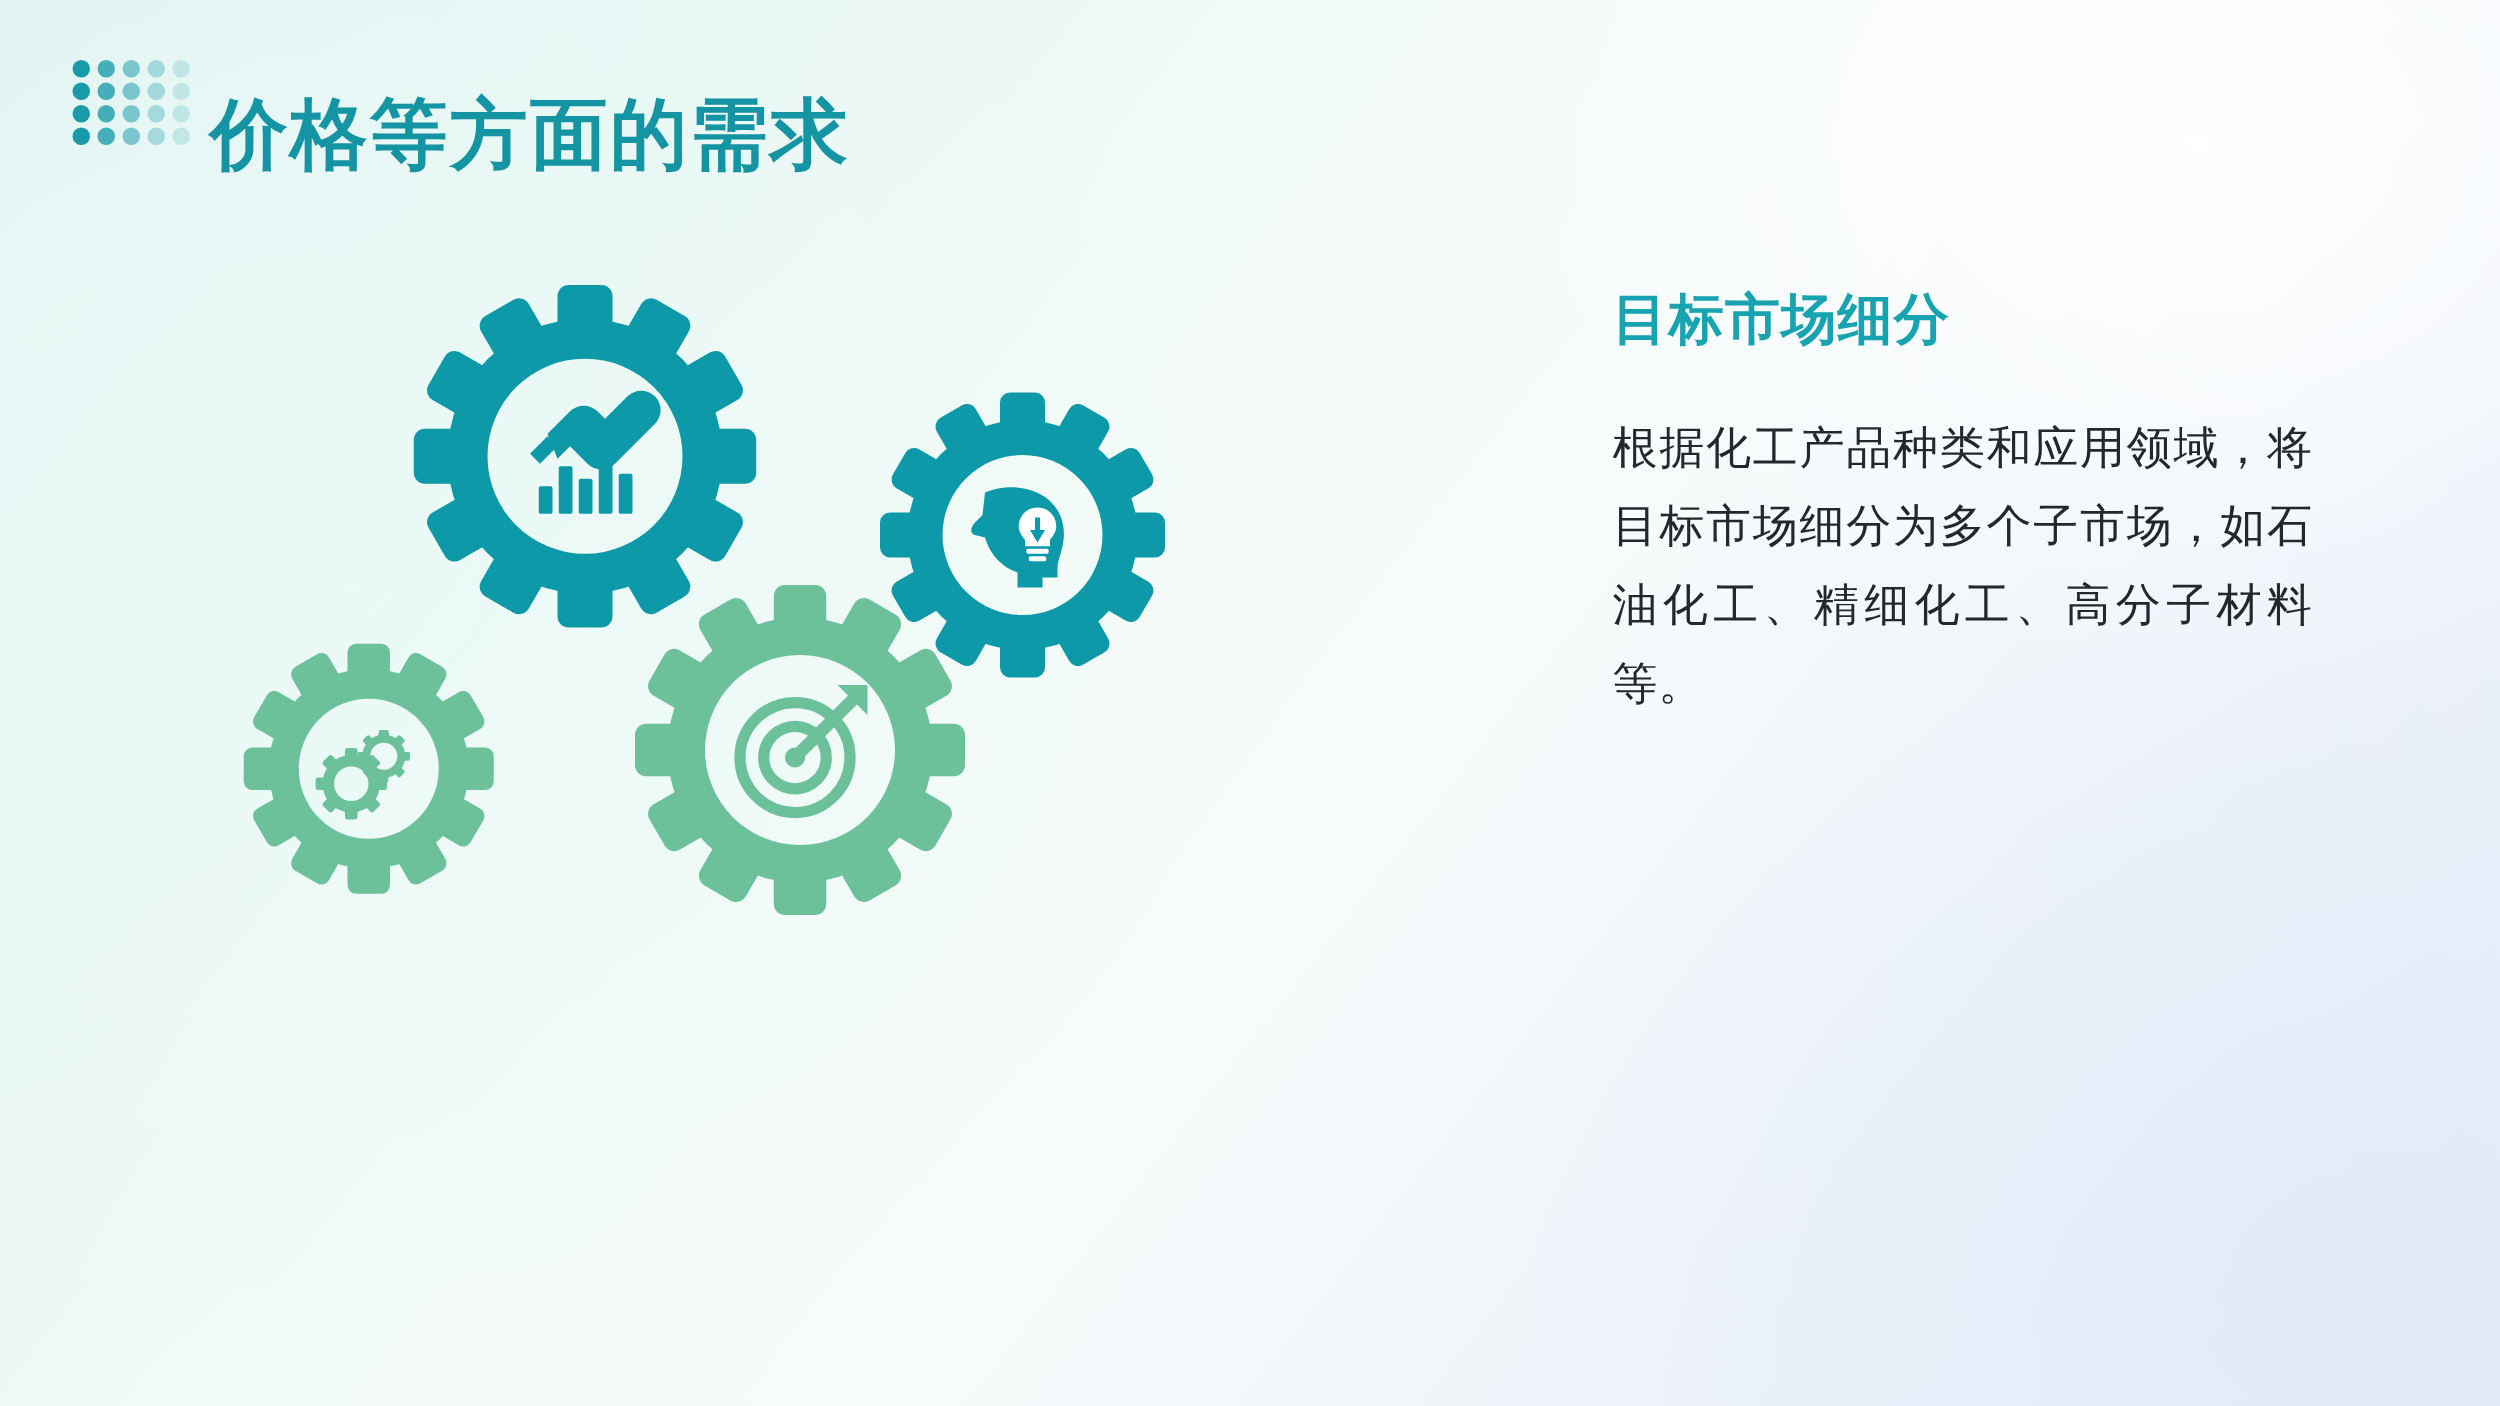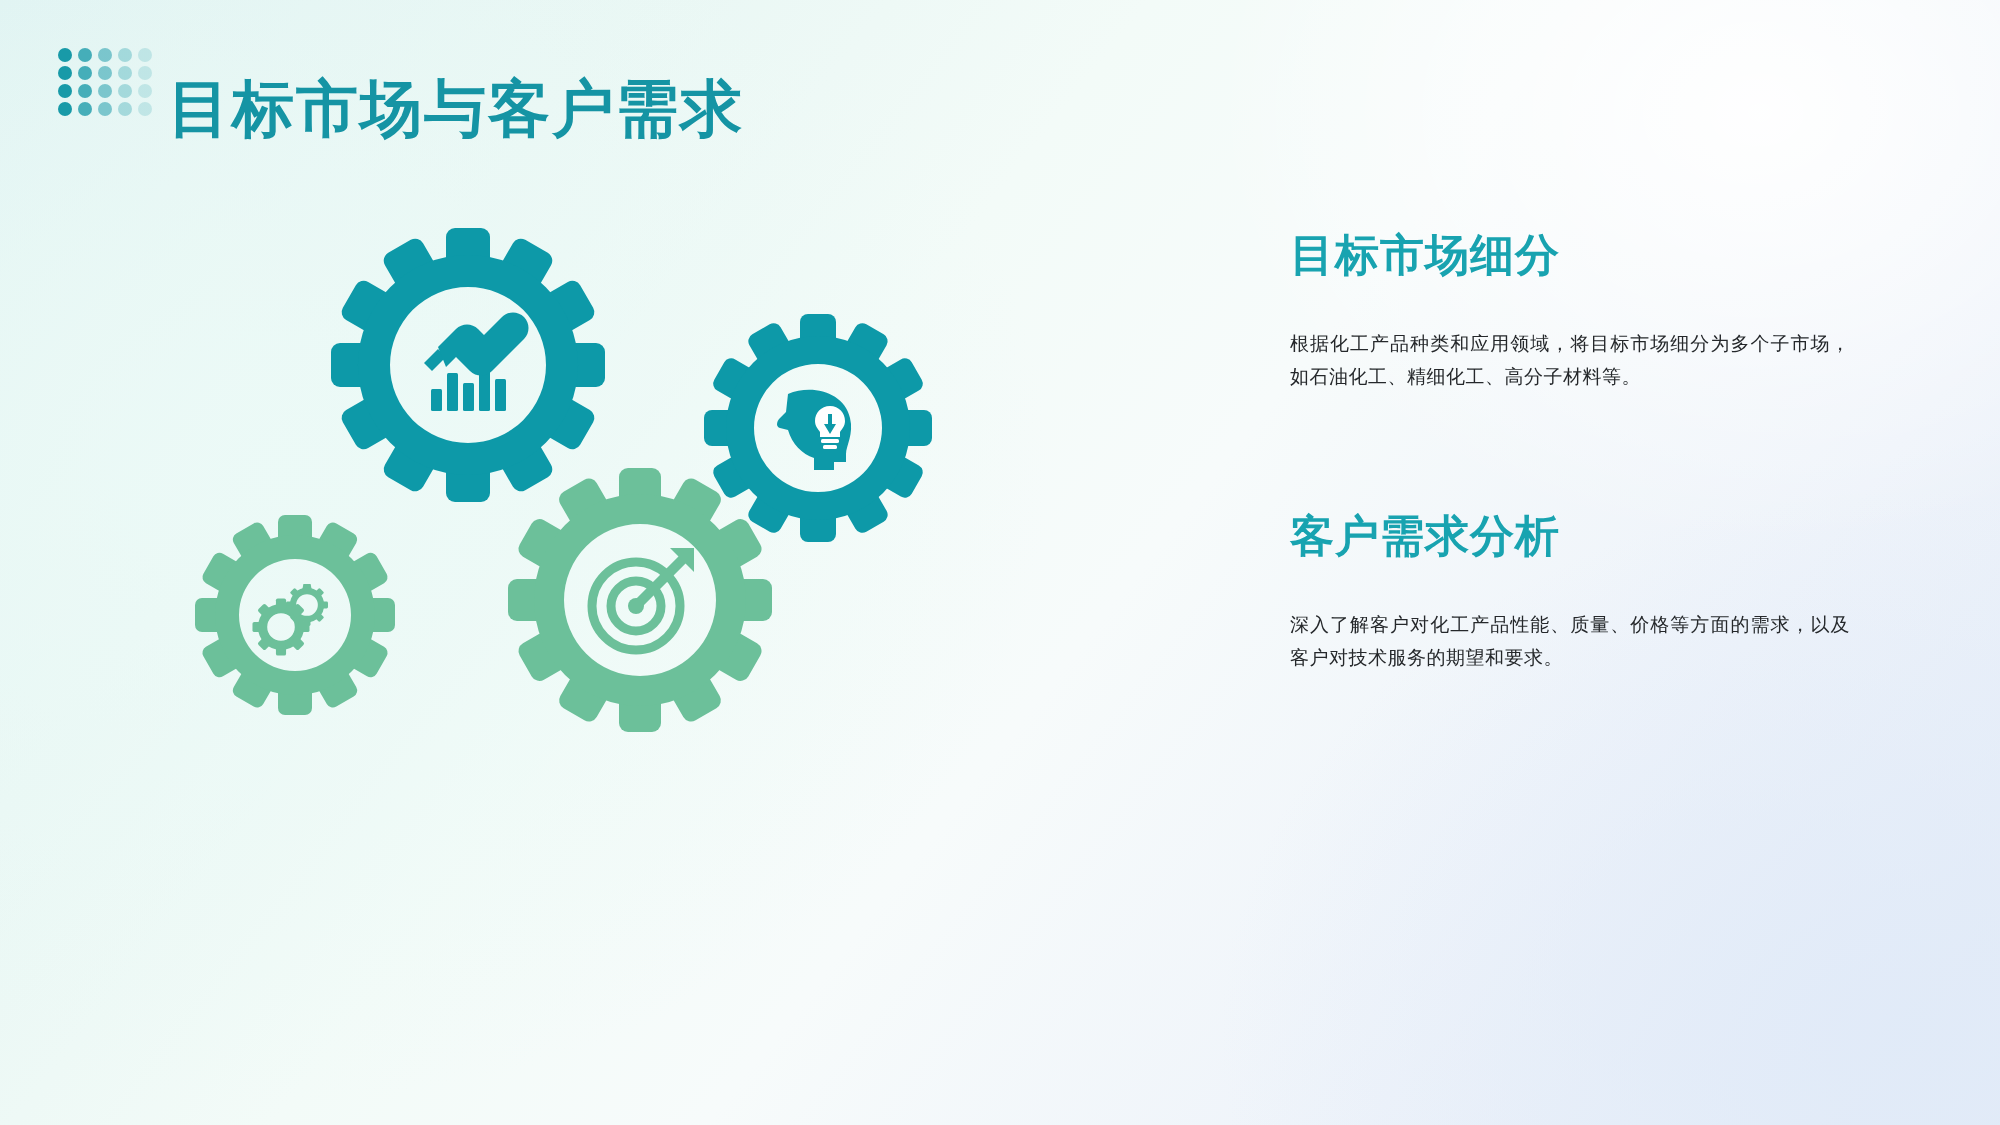--- a/index.html
+++ b/index.html
@@ -72,21 +72,21 @@
     width: 560px;
   }
   .block-heading {
     font-size: 44px;
     line-height: 1.2;
     color: #18a3b0;
     letter-spacing: 1px;
     margin: 0;
   }
   .block-body {
-    font-size: 19px;
+    font-size: 36px;
     line-height: 1.75;
     color: #25282b;
     margin: 44px 0 0 0;
     letter-spacing: 0.5px;
     text-align: justify;
   }
   #block-2 { margin-top: 118px; }
 </style>
 </head>
 <body>
@@ -109,21 +109,21 @@
       <i class="c2"></i>
       <i class="c3"></i>
       <i class="c4"></i>
     <i class="c0"></i>
       <i class="c1"></i>
       <i class="c2"></i>
       <i class="c3"></i>
       <i class="c4"></i>
   </div>
 
-  <h1 id="page-title">目标市场与客户需求</h1>
+  <h1 id="page-title">价格等方面的需求</h1>
 
   <div id="gear-art">
     <svg viewBox="0 0 840 560" xmlns="http://www.w3.org/2000/svg">
       <defs>
 
         <g id="gear-ring">
           <path fill-rule="evenodd" d="
             M 0,-100 m 0,0
             M -15,-100 L 15,-100 L 18,-78 L -18,-78 Z"></path>
         </g>
@@ -291,20 +291,16 @@
     </svg>
   </div>
 
   <div id="text-column">
 
     <div>
       <h2 class="block-heading">目标市场细分</h2>
       <p class="block-body">根据化工产品种类和应用领域，将目标市场细分为多个子市场，如石油化工、精细化工、高分子材料等。</p>
     </div>
 
-    <div id="block-2">
-      <h2 class="block-heading">客户需求分析</h2>
-      <p class="block-body">深入了解客户对化工产品性能、质量、价格等方面的需求，以及客户对技术服务的期望和要求。</p>
-    </div>
 
   </div>
 
 </div>
 
 </body></html>

